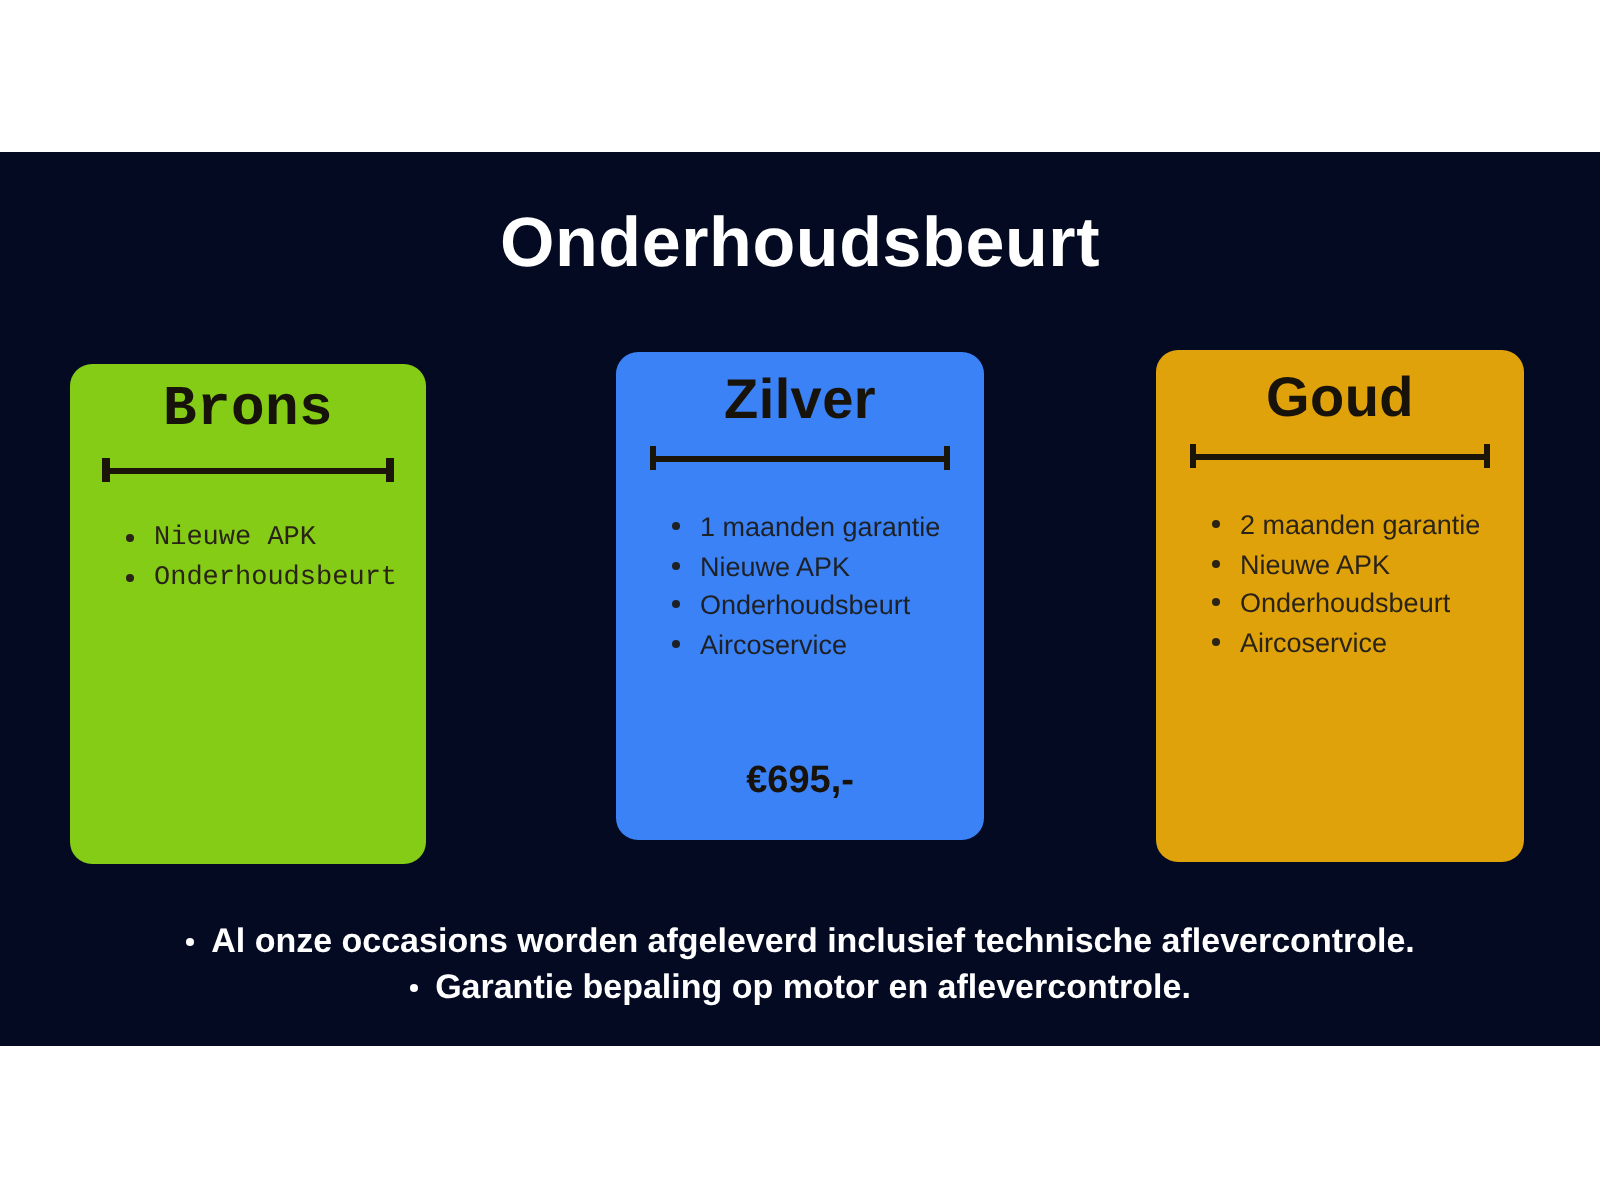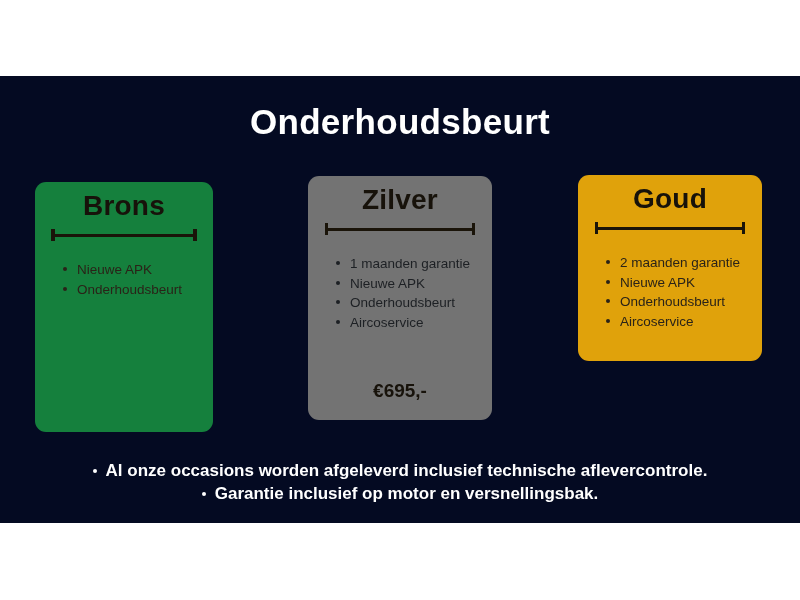--- a/index.html
+++ b/index.html
@@ -51,35 +51,36 @@
     position: absolute;
     border-radius: 11px;
     box-sizing: border-box;
     padding: 0;
   }
   .card-bronze {
     left: 35px;
     top: 106px;
     width: 178px;
     height: 250px;
-    background: #15803d;
+    background: #84cc16;
+    font-family: Liberation Mono, monospace;
   }
   .card-silver {
     left: 308px;
     top: 100px;
     width: 184px;
     height: 244px;
-    background: #737373;
+    background: #3b82f6;
     text-decoration: underline;
   }
   .card-gold {
     left: 578px;
     top: 99px;
     width: 184px;
-    height: 186px;
+    height: 256px;
     background: #e0a20b;
   }
 
   .card-title {
     position: absolute;
     left: 0;
     top: 8px;
     width: 100%;
     text-align: center;
     color: #17120a;
@@ -228,17 +229,17 @@
       <ul class="feature-list">
         <li><span class="dot"></span><span>2 maanden garantie</span></li>
         <li><span class="dot"></span><span>Nieuwe APK</span></li>
         <li><span class="dot"></span><span>Onderhoudsbeurt</span></li>
         <li><span class="dot"></span><span>Aircoservice</span></li>
       </ul>
     </div>
 
     <div class="footer">
       <div class="footer-line"><span class="dot"></span><span>Al onze occasions worden afgeleverd inclusief technische aflevercontrole.</span></div>
-      <div class="footer-line"><span class="dot"></span><span>Garantie inclusief op motor en versnellingsbak.</span></div>
+      <div class="footer-line"><span class="dot"></span><span>Garantie bepaling op motor en aflevercontrole.</span></div>
     </div>
 
   </div>
 </div>
 
 </body></html>

